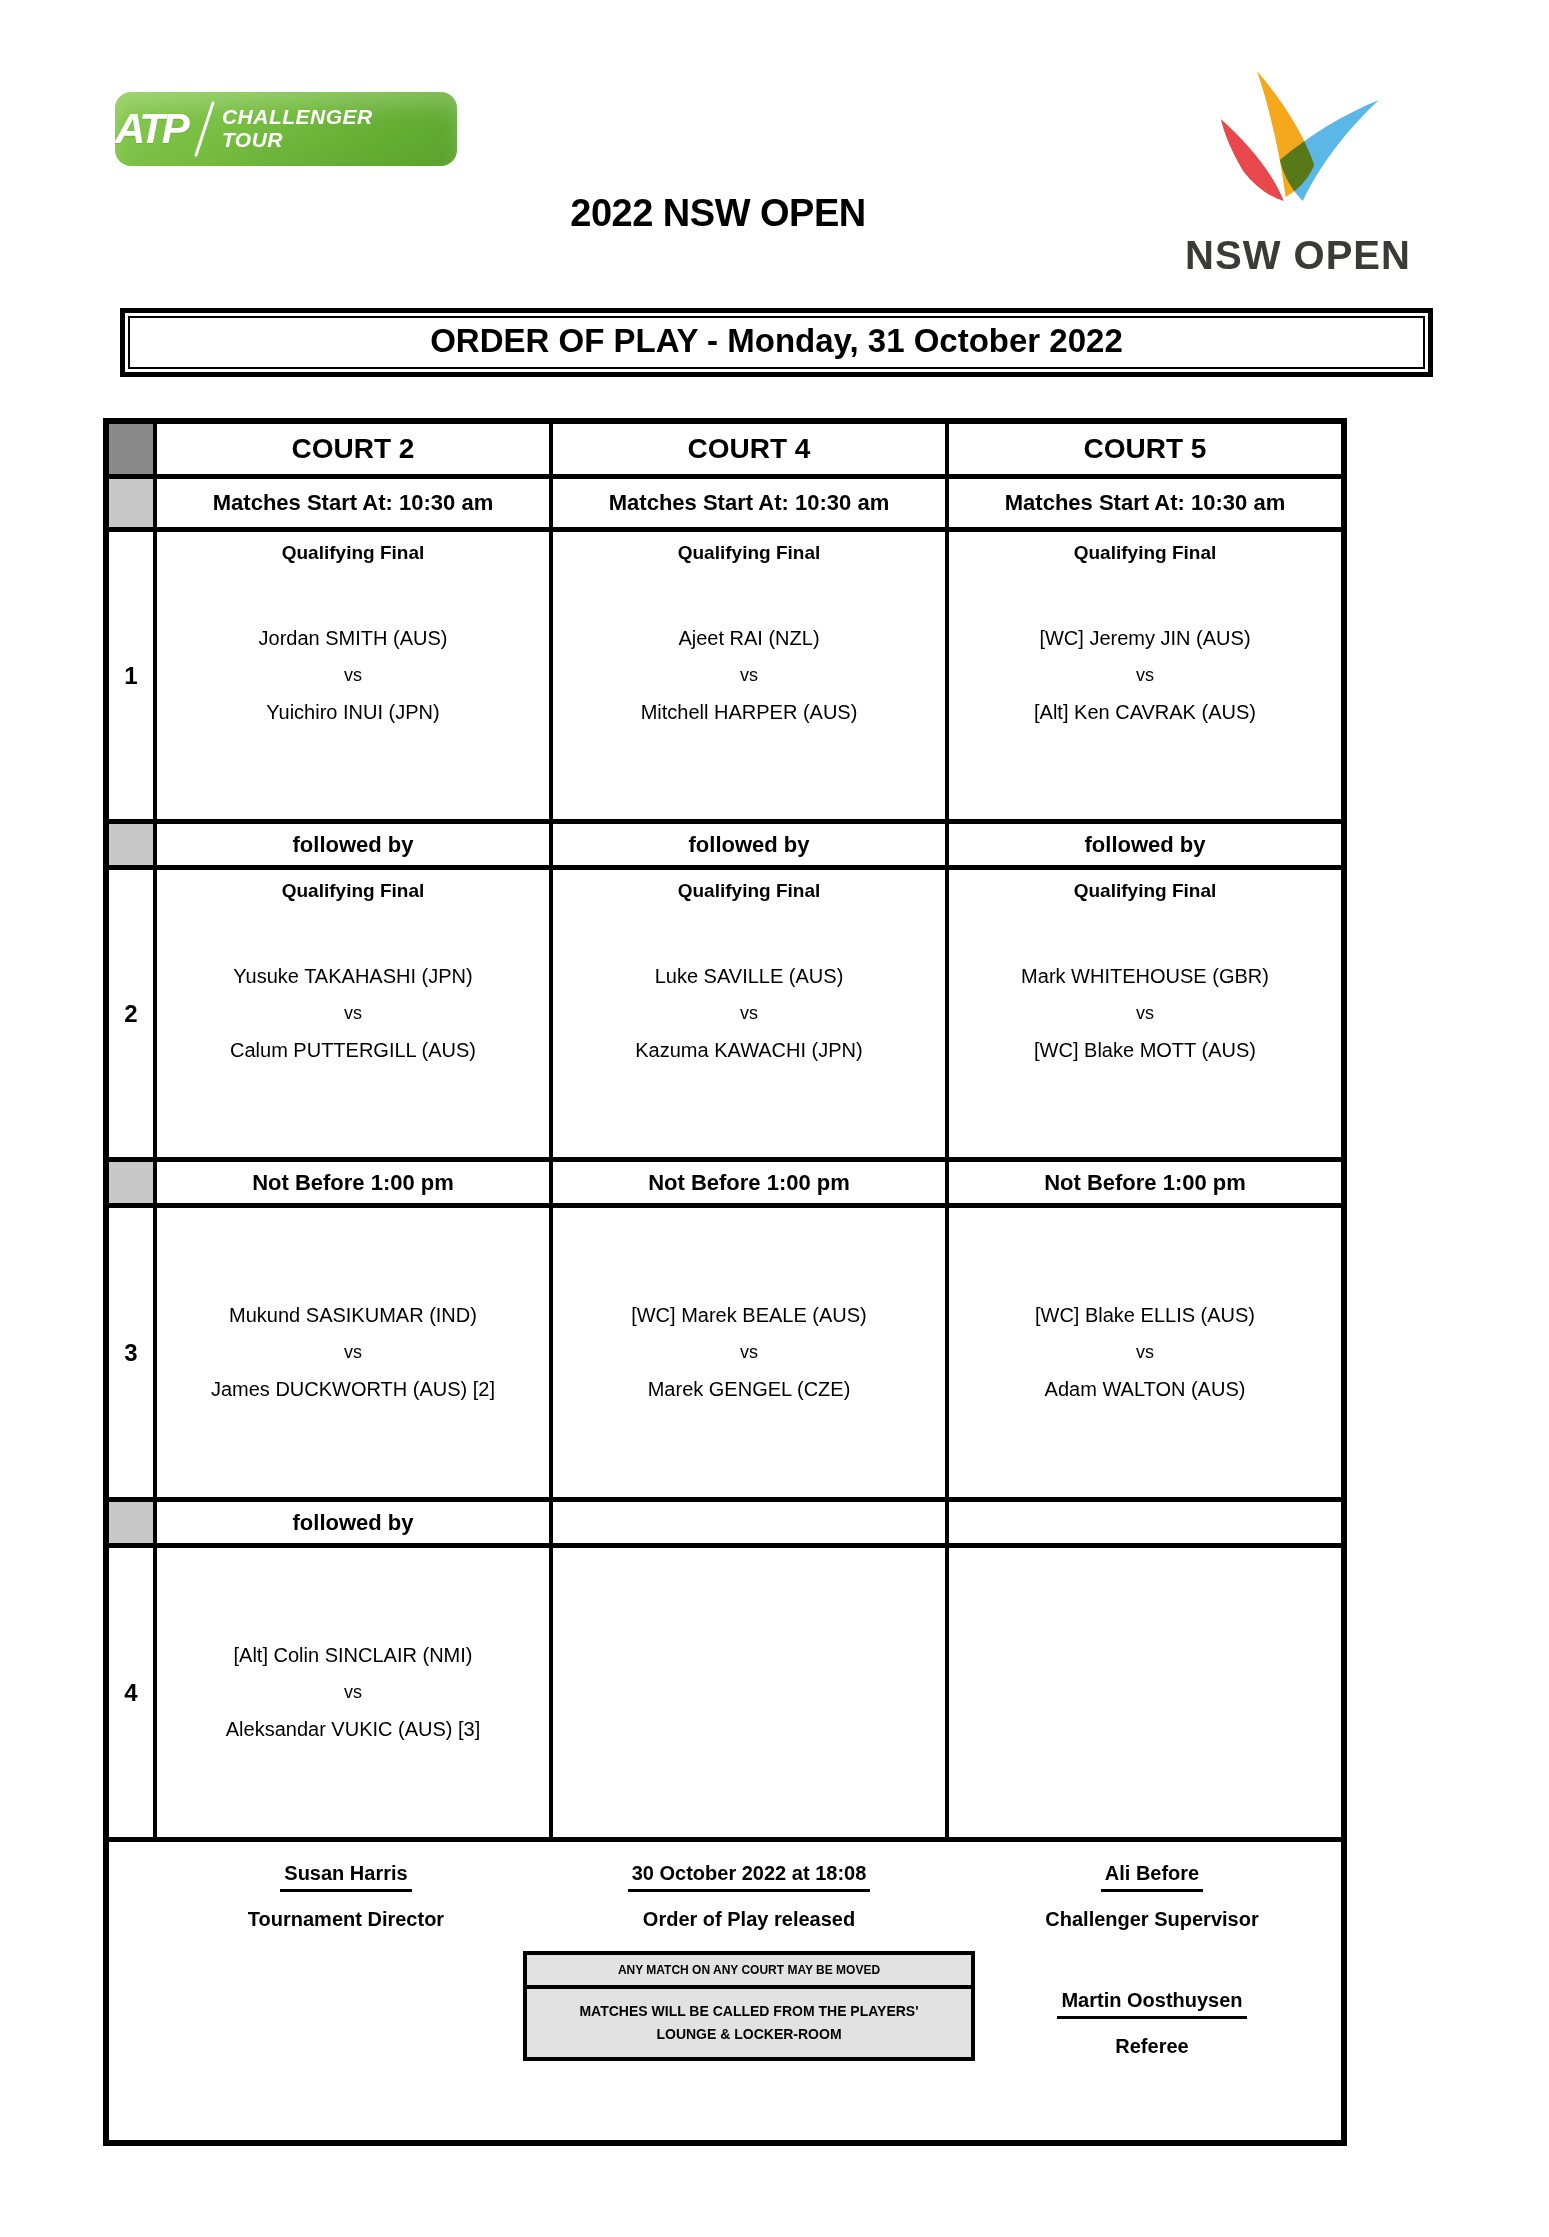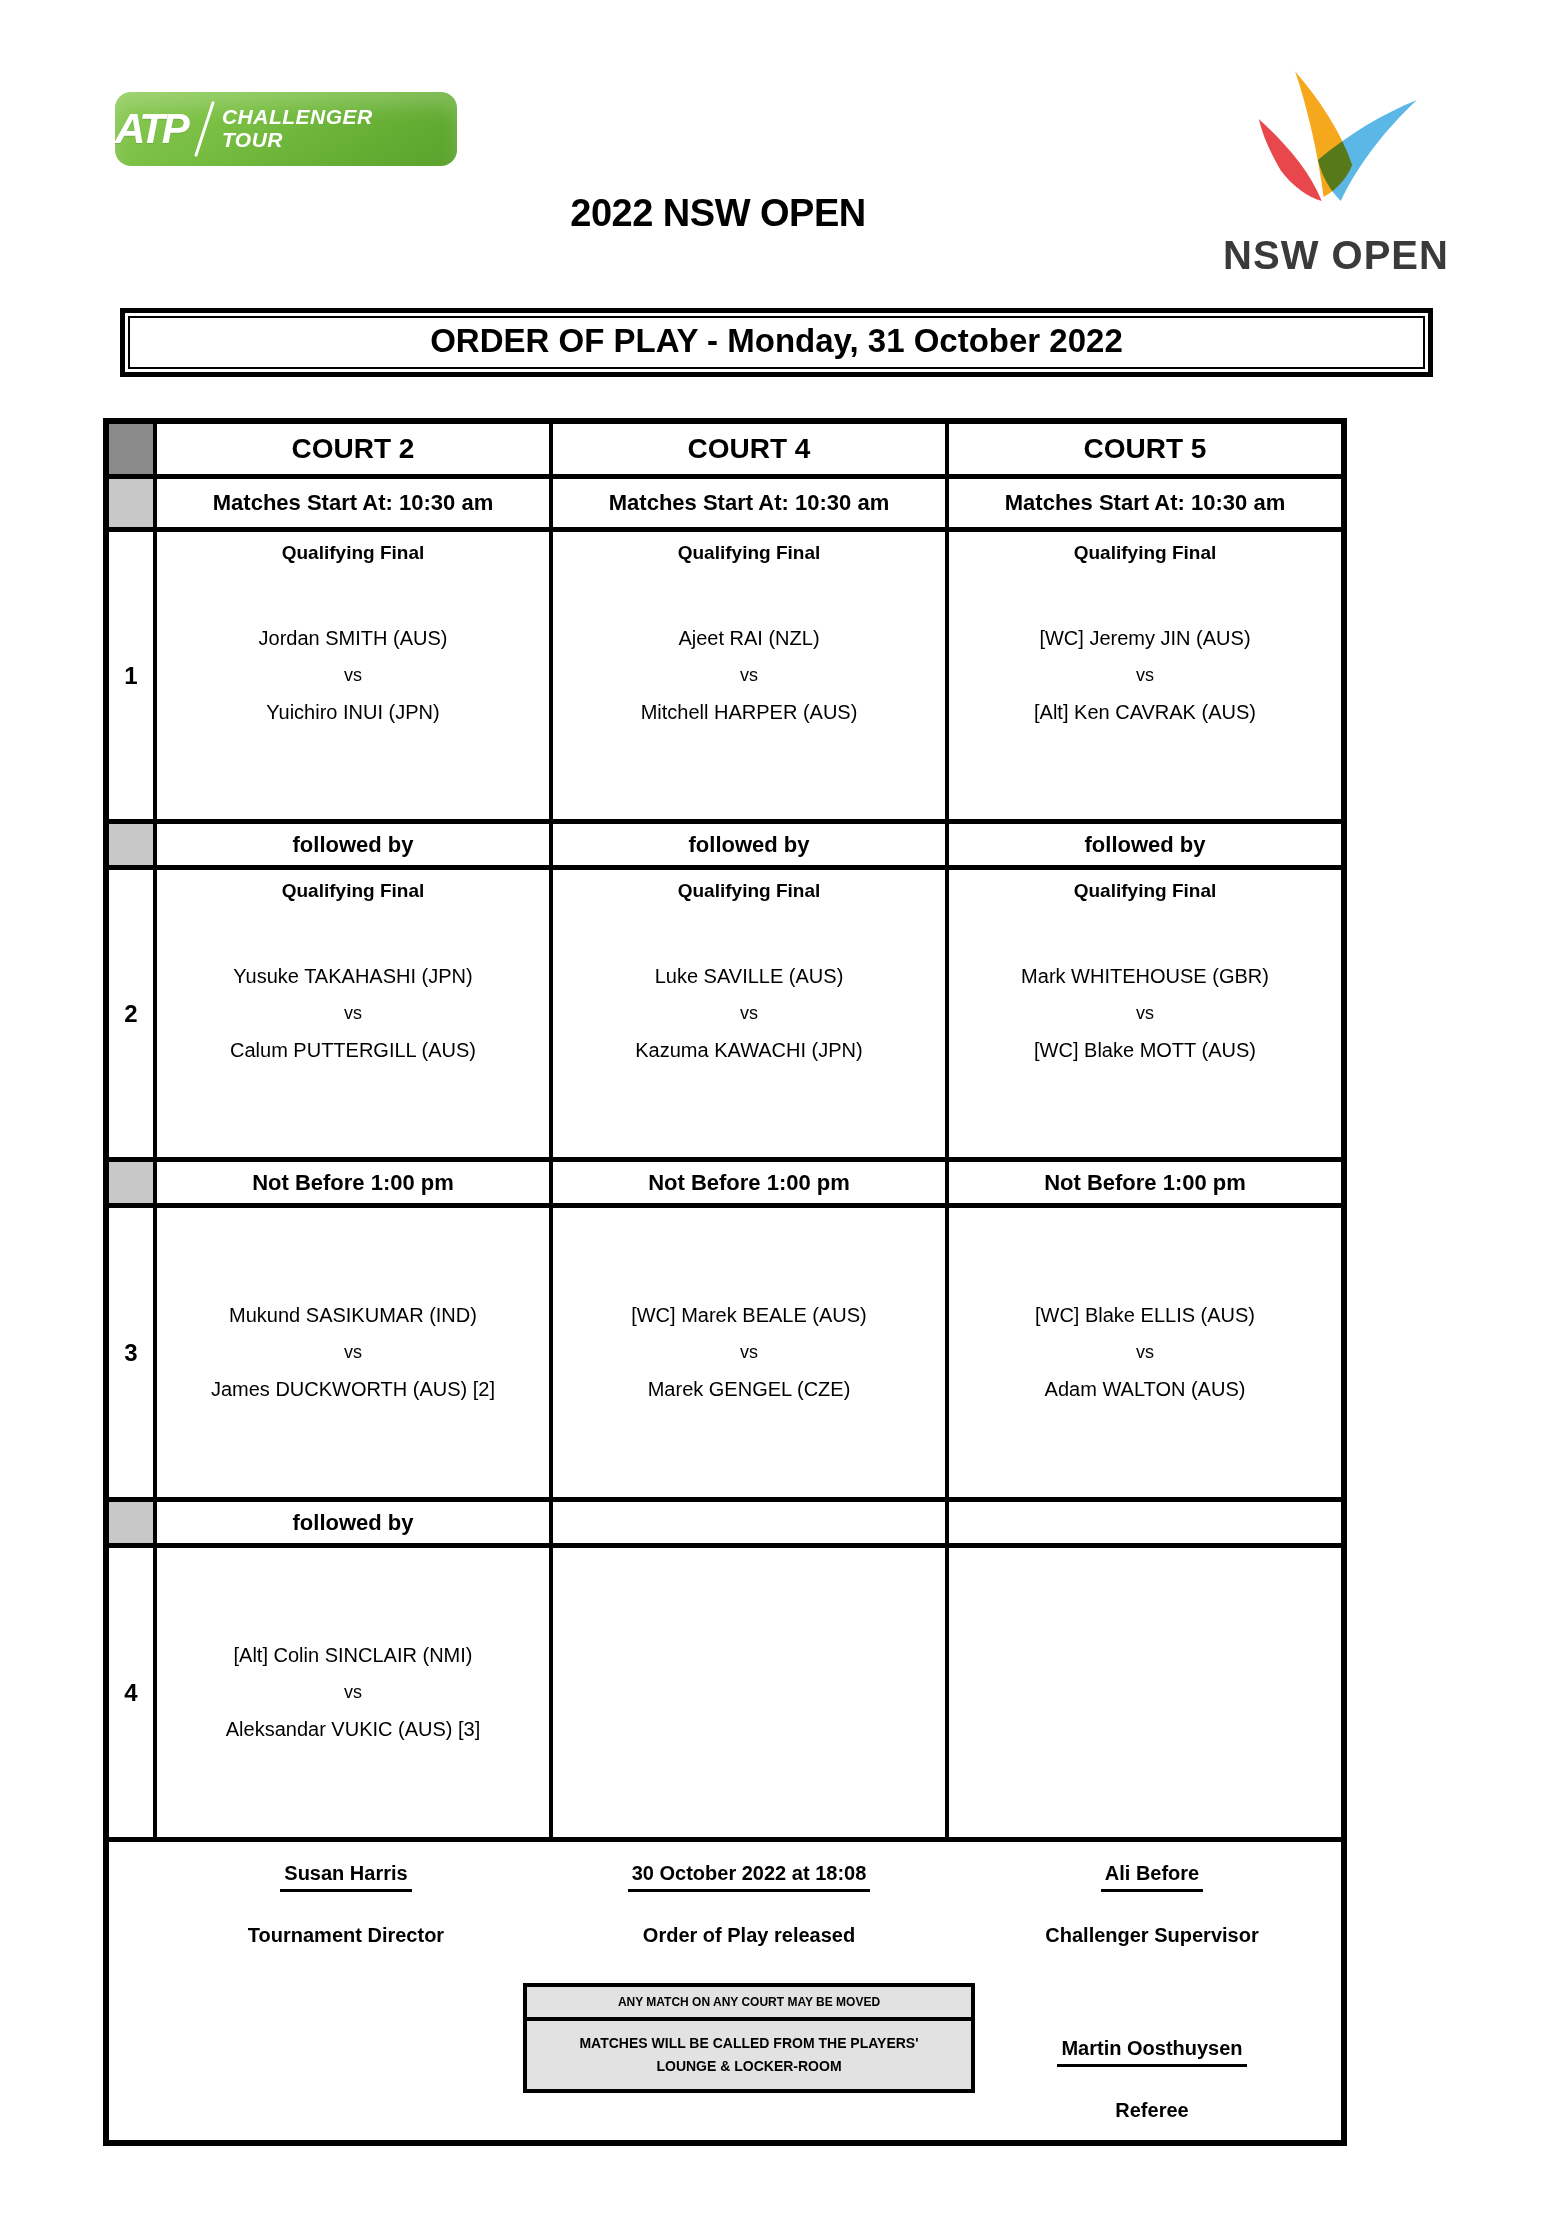--- a/index.html
+++ b/index.html
@@ -28,21 +28,21 @@
   .atp-slash{width:3px;height:58px;background:#fff;transform:rotate(18deg);border-radius:2px;}
   .atp-text{color:#fff;font-weight:bold;font-style:italic;font-size:21px;line-height:1.08;letter-spacing:.5px;}
 
   
   .doc-title{
     position:absolute;left:0;top:192px;width:1436px;
     text-align:center;font-size:38px;font-weight:bold;letter-spacing:-.5px;
   }
 
   
-  .nsw-logo{position:absolute;left:1196px;top:66px;width:280px;display:flex;flex-direction:column;align-items:center;}
+  .nsw-logo{position:absolute;left:1158px;top:66px;width:280px;display:flex;flex-direction:column;align-items:center;}
   .nsw-sails{isolation:isolate;}
   .nsw-sails path{mix-blend-mode:multiply;}
   .nsw-word{font-size:40px;font-weight:800;color:#3a3a38;letter-spacing:1px;margin-top:2px;}
 
   
   .order-box{
     position:absolute;left:120px;top:308px;width:1313px;
     border:5px solid #000;padding:3px;box-sizing:border-box;background:#fff;
   }
   .order-inner{
@@ -83,21 +83,21 @@
     position:absolute;top:10px;left:0;right:0;text-align:center;
     font-size:19px;font-weight:bold;
   }
   .round-label:empty{display:none;}
   .player{font-size:20px;white-space:nowrap;}
   .vs{font-size:18px;}
 
   
   .row-footer{height:298px;}
   .footer-cell{flex:1;display:grid;grid-template-columns:48px 1fr 1fr 1fr;padding-top:20px;}
-  .fcol{display:flex;flex-direction:column;align-items:center;gap:32px;}
+  .fcol{display:flex;flex-direction:column;align-items:center;gap:16px;}
   .fcol-1{grid-column:2;}
   .fcol-2{grid-column:3;}
   .fcol-3{grid-column:4;}
   .sig-name{font-size:20px;font-weight:bold;border-bottom:3px solid #000;padding:0 4px 4px;}
   .sig-role{font-size:20px;font-weight:bold;}
   .notice{
     width:452px;margin-top:4px;margin-left:-12px;margin-right:-12px;
     border:4px solid #000;background:#e2e2e2;box-sizing:border-box;
   }
   .notice-top{font-size:12px;font-weight:bold;text-align:center;padding:8px 4px;border-bottom:4px solid #000;}

